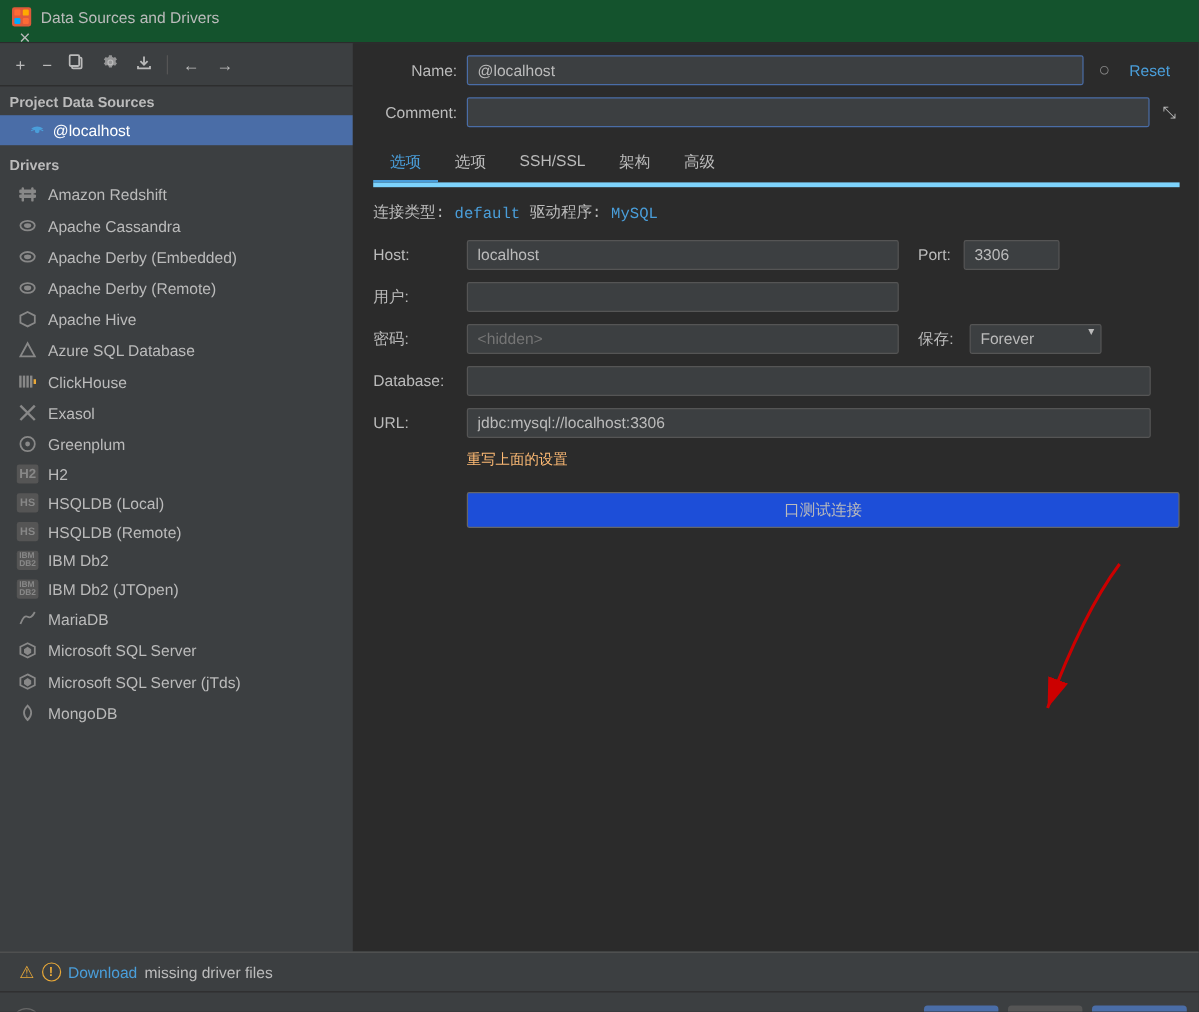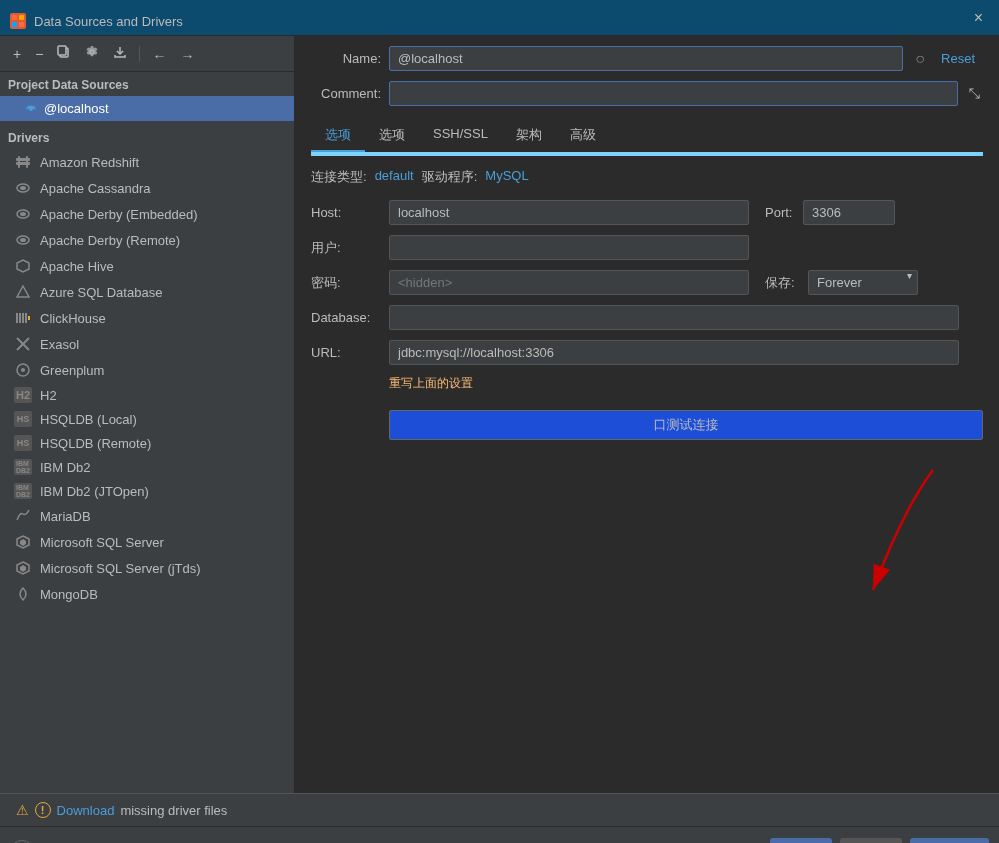--- a/index.html
+++ b/index.html
@@ -9,27 +9,28 @@
       background: #3c3f41;
       color: #bbbbbb;
       width: 999px;
       height: 843px;
       overflow: hidden;
       position: relative;
     }
 
     
     .title-bar {
-      background: #0c4a6e;
-      display: flex;
-      align-items: flex-end;
+      background: #14532d;
+      display: flex;
+      align-items: flex-start;
       justify-content: space-between;
       padding: 6px 10px;
       border-bottom: 1px solid #2b2b2b;
       height: 36px;
+      flex-direction: column;
     }
     .title-bar-left {
       display: flex;
       align-items: center;
       gap: 8px;
     }
     .title-bar-icon {
       width: 16px;
       height: 16px;
       background: #e05a3a;
@@ -209,24 +210,25 @@
       font-size: 13px;
       border-bottom: 2px solid transparent;
     }
     .tab.active {
       color: #4a9eda;
       border-bottom: 2px solid #4a9eda;
     }
 
     .connection-type-row {
       display: flex;
-      align-items: flex-start;
+      align-items: flex-end;
       gap: 8px;
       margin-bottom: 14px;
       font-size: 13px;
+      font-family: Liberation Mono, monospace;
     }
     .conn-label { color: #bbbbbb; }
     .conn-value { color: #4a9eda; cursor: pointer; }
     .driver-label { color: #bbbbbb; }
     .driver-value { color: #4a9eda; cursor: pointer; }
 
     .field-row {
       display: flex;
       align-items: center;
       margin-bottom: 10px;
@@ -241,21 +243,21 @@
       background: #3c3f41;
       border: 1px solid #555;
       color: #bbbbbb;
       padding: 4px 8px;
       font-size: 13px;
       outline: none;
       border-radius: 2px;
     }
     .host-input { width: 360px; }
     .port-label { color: #bbbbbb; margin-left: 8px; min-width: 30px; }
-    .port-input { width: 92px; }
+    .port-input { width: 80px; }
     .user-input { width: 360px; }
     .password-input { width: 360px; color: #777; }
     .save-label { color: #bbbbbb; margin-left: 8px; min-width: 35px; }
     .save-select {
       background: #3c3f41;
       border: 1px solid #555;
       color: #bbbbbb;
       padding: 4px 24px 4px 8px;
       font-size: 13px;
       outline: none;

